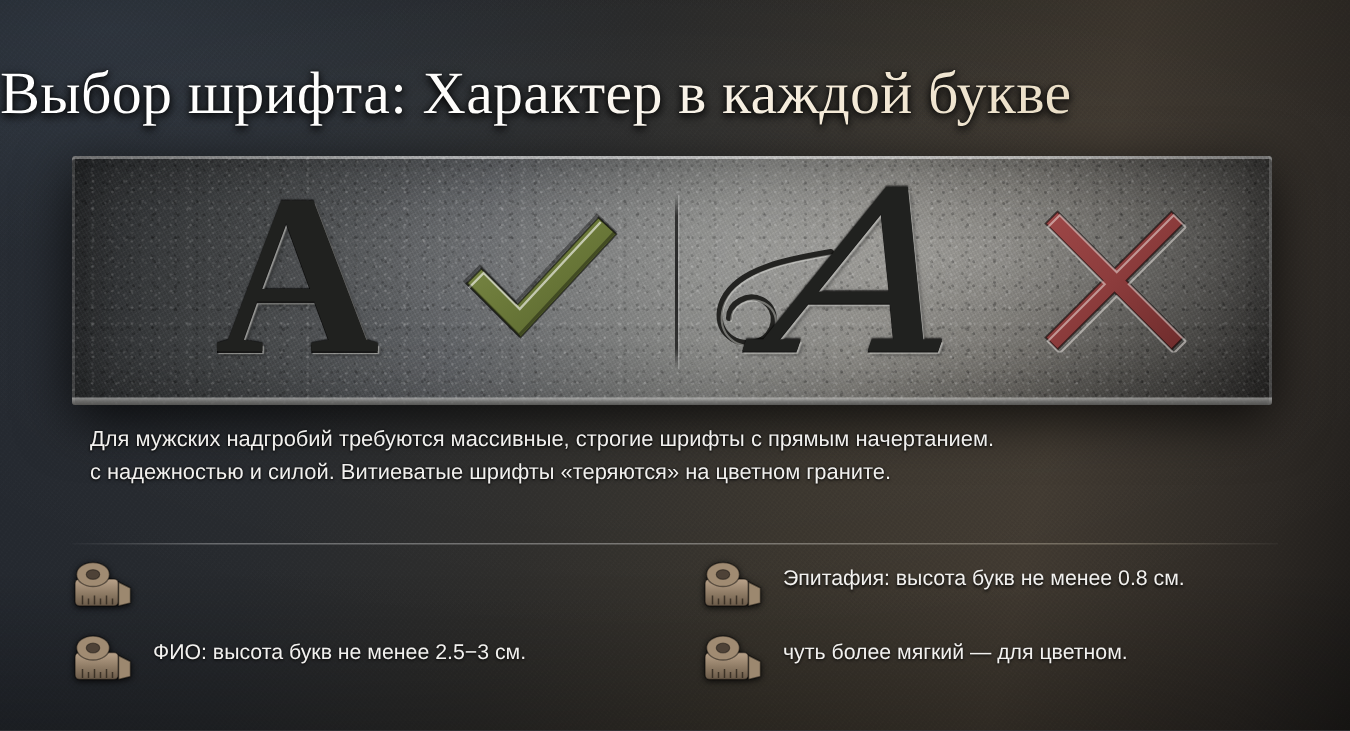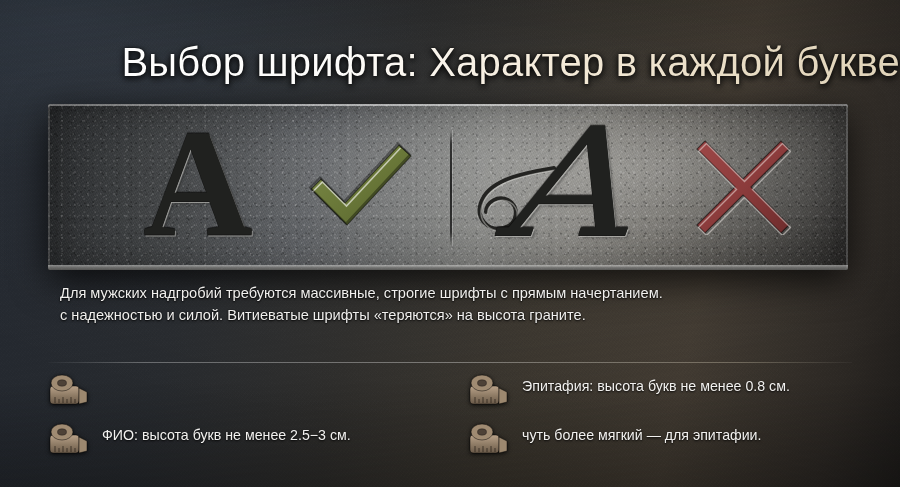--- a/index.html
+++ b/index.html
@@ -36,22 +36,22 @@
     pointer-events: none;
     background: radial-gradient(115% 80% at 50% 42%, rgba(255,255,255,0.035) 0%, rgba(0,0,0,0) 58%),
                 linear-gradient(180deg, rgba(0,0,0,0.10) 0%, rgba(0,0,0,0) 18%, rgba(0,0,0,0) 78%, rgba(0,0,0,0.28) 100%);
   }
 
   
   .title {
     position: absolute;
     left: 0; right: 0;
     top: 38px;
-    text-align: right;
-    font-family: Liberation Sans, sans-serif;
+    text-align: left;
+    font-family: Liberation Serif, serif;
     font-size: 40px;
     line-height: 48px;
     letter-spacing: .2px;
     white-space: nowrap;
     background: linear-gradient(100deg, #ffffff 0%, #fdfcfa 38%, #f4ead8 62%, #e8dcc4 82%, #dfd2b8 100%);
     -webkit-background-clip: text;
     background-clip: text;
     color: transparent;
     -webkit-text-fill-color: transparent;
     filter: drop-shadow(0 2px 3px rgba(0,0,0,0.85)) drop-shadow(0 0 1px rgba(0,0,0,0.6));
@@ -295,21 +295,21 @@
           <path d="M10 2 L48 40 L86 2 L94 10 L56 48 L94 86 L86 94 L48 56 L10 94 L2 86 L40 48 L2 10 Z" fill="none" stroke="rgba(245,240,235,0.50)" stroke-width="1.4" transform="translate(1.5,2.5)"></path>
         </svg>
       </div>
 
       <div class="bevel-bottom"></div>
     </div>
   </div>
 
   <div class="para">
     <span class="pline">Для мужских надгробий требуются массивные, строгие шрифты с прямым начертанием.</span>
-    <span class="pline">с надежностью и силой. Витиеватые шрифты «теряются» на высота граните.</span>
+    <span class="pline">с надежностью и силой. Витиеватые шрифты «теряются» на цветном граните.</span>
   </div>
 
   <div class="h-divider"></div>
 
   <div class="bullets left">
 
     <div class="bullet">
       <span class="tape-icon">
         <svg width="42" height="34" viewBox="0 0 42 34">
           <defs>
@@ -394,19 +394,19 @@
             <line x1="7" y1="24" x2="7" y2="30"></line>
             <line x1="11" y1="26" x2="11" y2="30"></line>
             <line x1="15" y1="24" x2="15" y2="30"></line>
             <line x1="19" y1="26" x2="19" y2="30"></line>
             <line x1="23" y1="24" x2="23" y2="30"></line>
             <line x1="27" y1="26" x2="27" y2="30"></line>
           </g>
         </svg>
       </span>
       <span class="bullet-text">
-        <span class="bline">чуть более мягкий — для эпитафии.</span>
+        <span class="bline">чуть более мягкий — для цветном.</span>
       </span>
     </div>
 
   </div>
 
 </div>
 
 </body></html>

